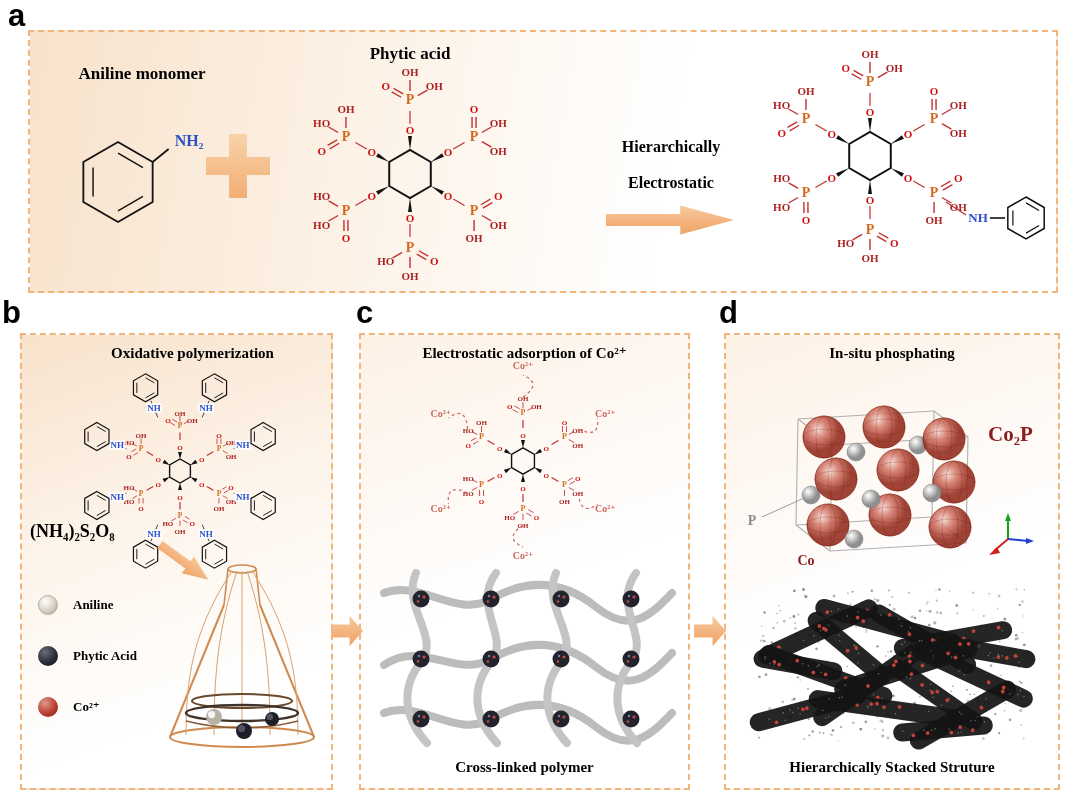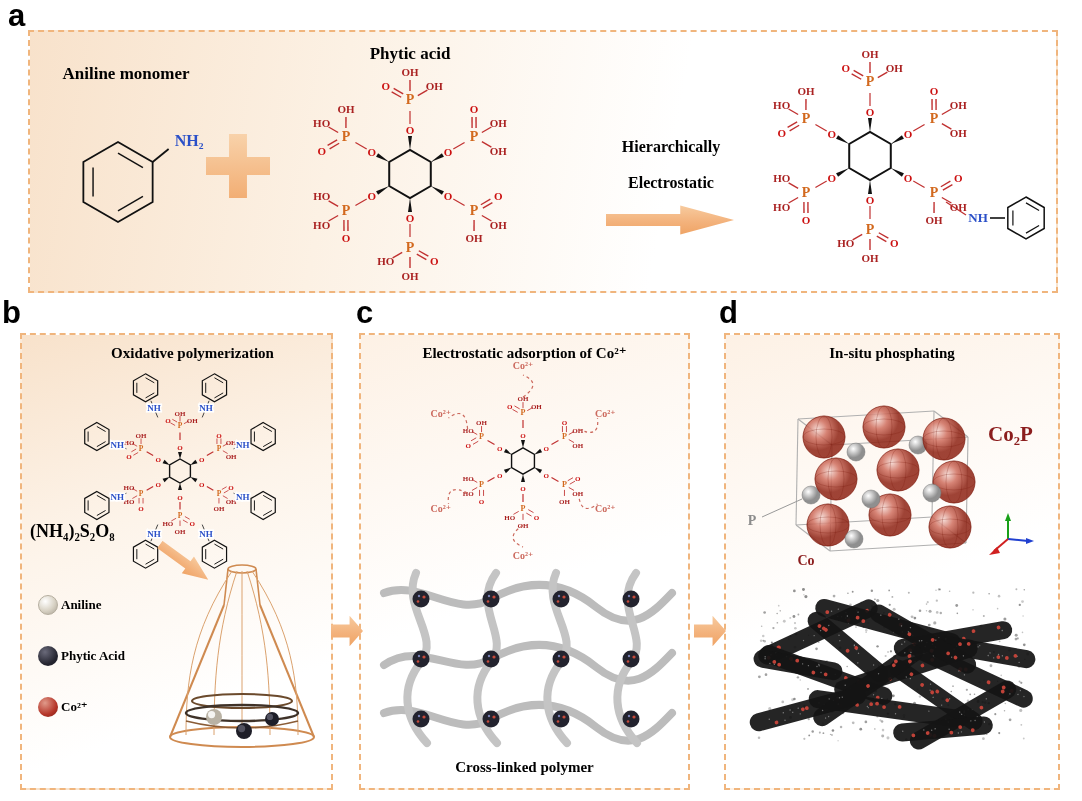--- a/index.html
+++ b/index.html
@@ -20,21 +20,21 @@
   .arrow-right{position:absolute;background:linear-gradient(180deg,#f8d0a6 0%,#f3b27c 55%,#eea05f 100%);
     clip-path:polygon(0 33%,58% 33%,58% 10%,100% 50%,58% 90%,58% 67%,0 67%)}
   .plus{position:absolute;background:linear-gradient(180deg,#f8d2aa 0%,#f2ae74 100%);
     clip-path:polygon(36% 0,64% 0,64% 36%,100% 36%,100% 64%,64% 64%,64% 100%,36% 100%,36% 64%,0 64%,0 36%,36% 36%)}
   .legend{position:absolute}
   .legend-row{display:flex;align-items:center;margin-bottom:31px}
   .sph{width:20px;height:20px;border-radius:50%;display:inline-block;flex:0 0 20px}
   .sph-aniline{background:radial-gradient(circle at 35% 30%,#ffffff,#d8d2c4 55%,#a9a294);border:1px solid #b5ae9f}
   .sph-phytic{background:radial-gradient(circle at 35% 30%,#6a6a7a,#23232e 65%)}
   .sph-cobalt{background:radial-gradient(circle at 35% 30%,#e09a8a,#b5362a 60%,#7c1d12)}
-  .lbl2{font-weight:bold;font-size:13px;margin-left:3px;color:#000}
+  .lbl2{font-weight:bold;font-size:13px;margin-left:15px;color:#000}
 </style>
 </head>
 <body>
 
 <div class="canvas">
 
   <div class="panel-letter" style="left:8px;top:0px">a</div>
   <div class="panel-letter" style="left:2px;top:297px">b</div>
   <div class="panel-letter" style="left:356px;top:297px">c</div>
   <div class="panel-letter" style="left:719px;top:297px">d</div>
@@ -192,21 +192,21 @@
           <text x="948" y="190" text-anchor="middle" font-size="13" fill="#2b50c8" font-weight="700">NH</text>
           <line x1="960" y1="186" x2="975" y2="186" stroke="#111" stroke-width="1.6"></line>
           <g>
             <polygon points="996,165 1014.1865334794732,175.5 1014.1865334794732,196.5 996,207 977.8134665205268,196.5 977.8134665205268,175.5" fill="none" stroke="#111" stroke-width="1.5"></polygon>
             <line x1="996" y1="170.88" x2="1009.0943041052207" y2="178.44" stroke="#111" stroke-width="1.2000000000000002"></line>
             <line x1="1009.0943041052207" y1="193.56" x2="996" y2="201.12" stroke="#111" stroke-width="1.2000000000000002"></line>
             <line x1="982.9056958947793" y1="193.56" x2="982.9056958947793" y2="178.44" stroke="#111" stroke-width="1.2000000000000002"></line>
           </g>
         </g>
       </svg>
-    <div class="lbl t17" style="left:6px;top:32px;width:180px">Aniline monomer</div>
+    <div class="lbl t17" style="left:22px;top:32px;width:180px">Aniline monomer</div>
     <div class="lbl t17" style="left:300px;top:12px;width:160px">Phytic acid</div>
     <div class="plus" style="left:176px;top:102px;width:64px;height:64px"></div>
     <div class="lbl t16" style="left:566px;top:106px;width:150px">Hierarchically</div>
     <div class="lbl t16" style="left:566px;top:142px;width:150px">Electrostatic</div>
     <div class="arrow-right" style="left:576px;top:170px;width:128px;height:36px"></div>
   </section>
 
   <section class="panel grad-b" id="panel-b" style="left:20px;top:333px;width:313px;height:457px">
     <div class="lbl t15" style="left:16px;top:10px;width:100%">Oxidative polymerization</div>
     <svg id="svg-b-structure" width="309" height="214" style="left:0;top:26px">
@@ -1154,17 +1154,18 @@
             <circle cx="185.8241769547325" cy="151.34583333333333" r="0.7" fill="#cfcfcf" opacity="0.5"></circle>
             <circle cx="219.9218106995885" cy="157.35889917695474" r="0.7" fill="#cfcfcf" opacity="0.5"></circle>
             <circle cx="189.380658436214" cy="154.67622599451303" r="1.9" fill="#c8453a" opacity="0.95"></circle>
             <circle cx="234.5294924554184" cy="155.83937757201647" r="1.9" fill="#c8453a" opacity="0.95"></circle>
             <circle cx="222.31207133058984" cy="151.56014231824417" r="1.9" fill="#c8453a" opacity="0.95"></circle>
             <circle cx="212.9753086419753" cy="156.40642146776406" r="1.9" fill="#c8453a" opacity="0.95"></circle>
             <circle cx="174.91426611796982" cy="155.68685699588477" r="1.9" fill="#c8453a" opacity="0.95"></circle>
           </g>
         </g>
       </svg>
+    <div class="lbl t15" style="left:0;top:424px;width:100%"><span>Hierarchically Stacked </span><span class="u">Struture</span></div>
   </section>
 
   <div class="arrow-right" style="left:331px;top:612px;width:32px;height:38px"></div>
   <div class="arrow-right" style="left:694px;top:612px;width:32px;height:38px"></div>
 </div>
 
 </body></html>

